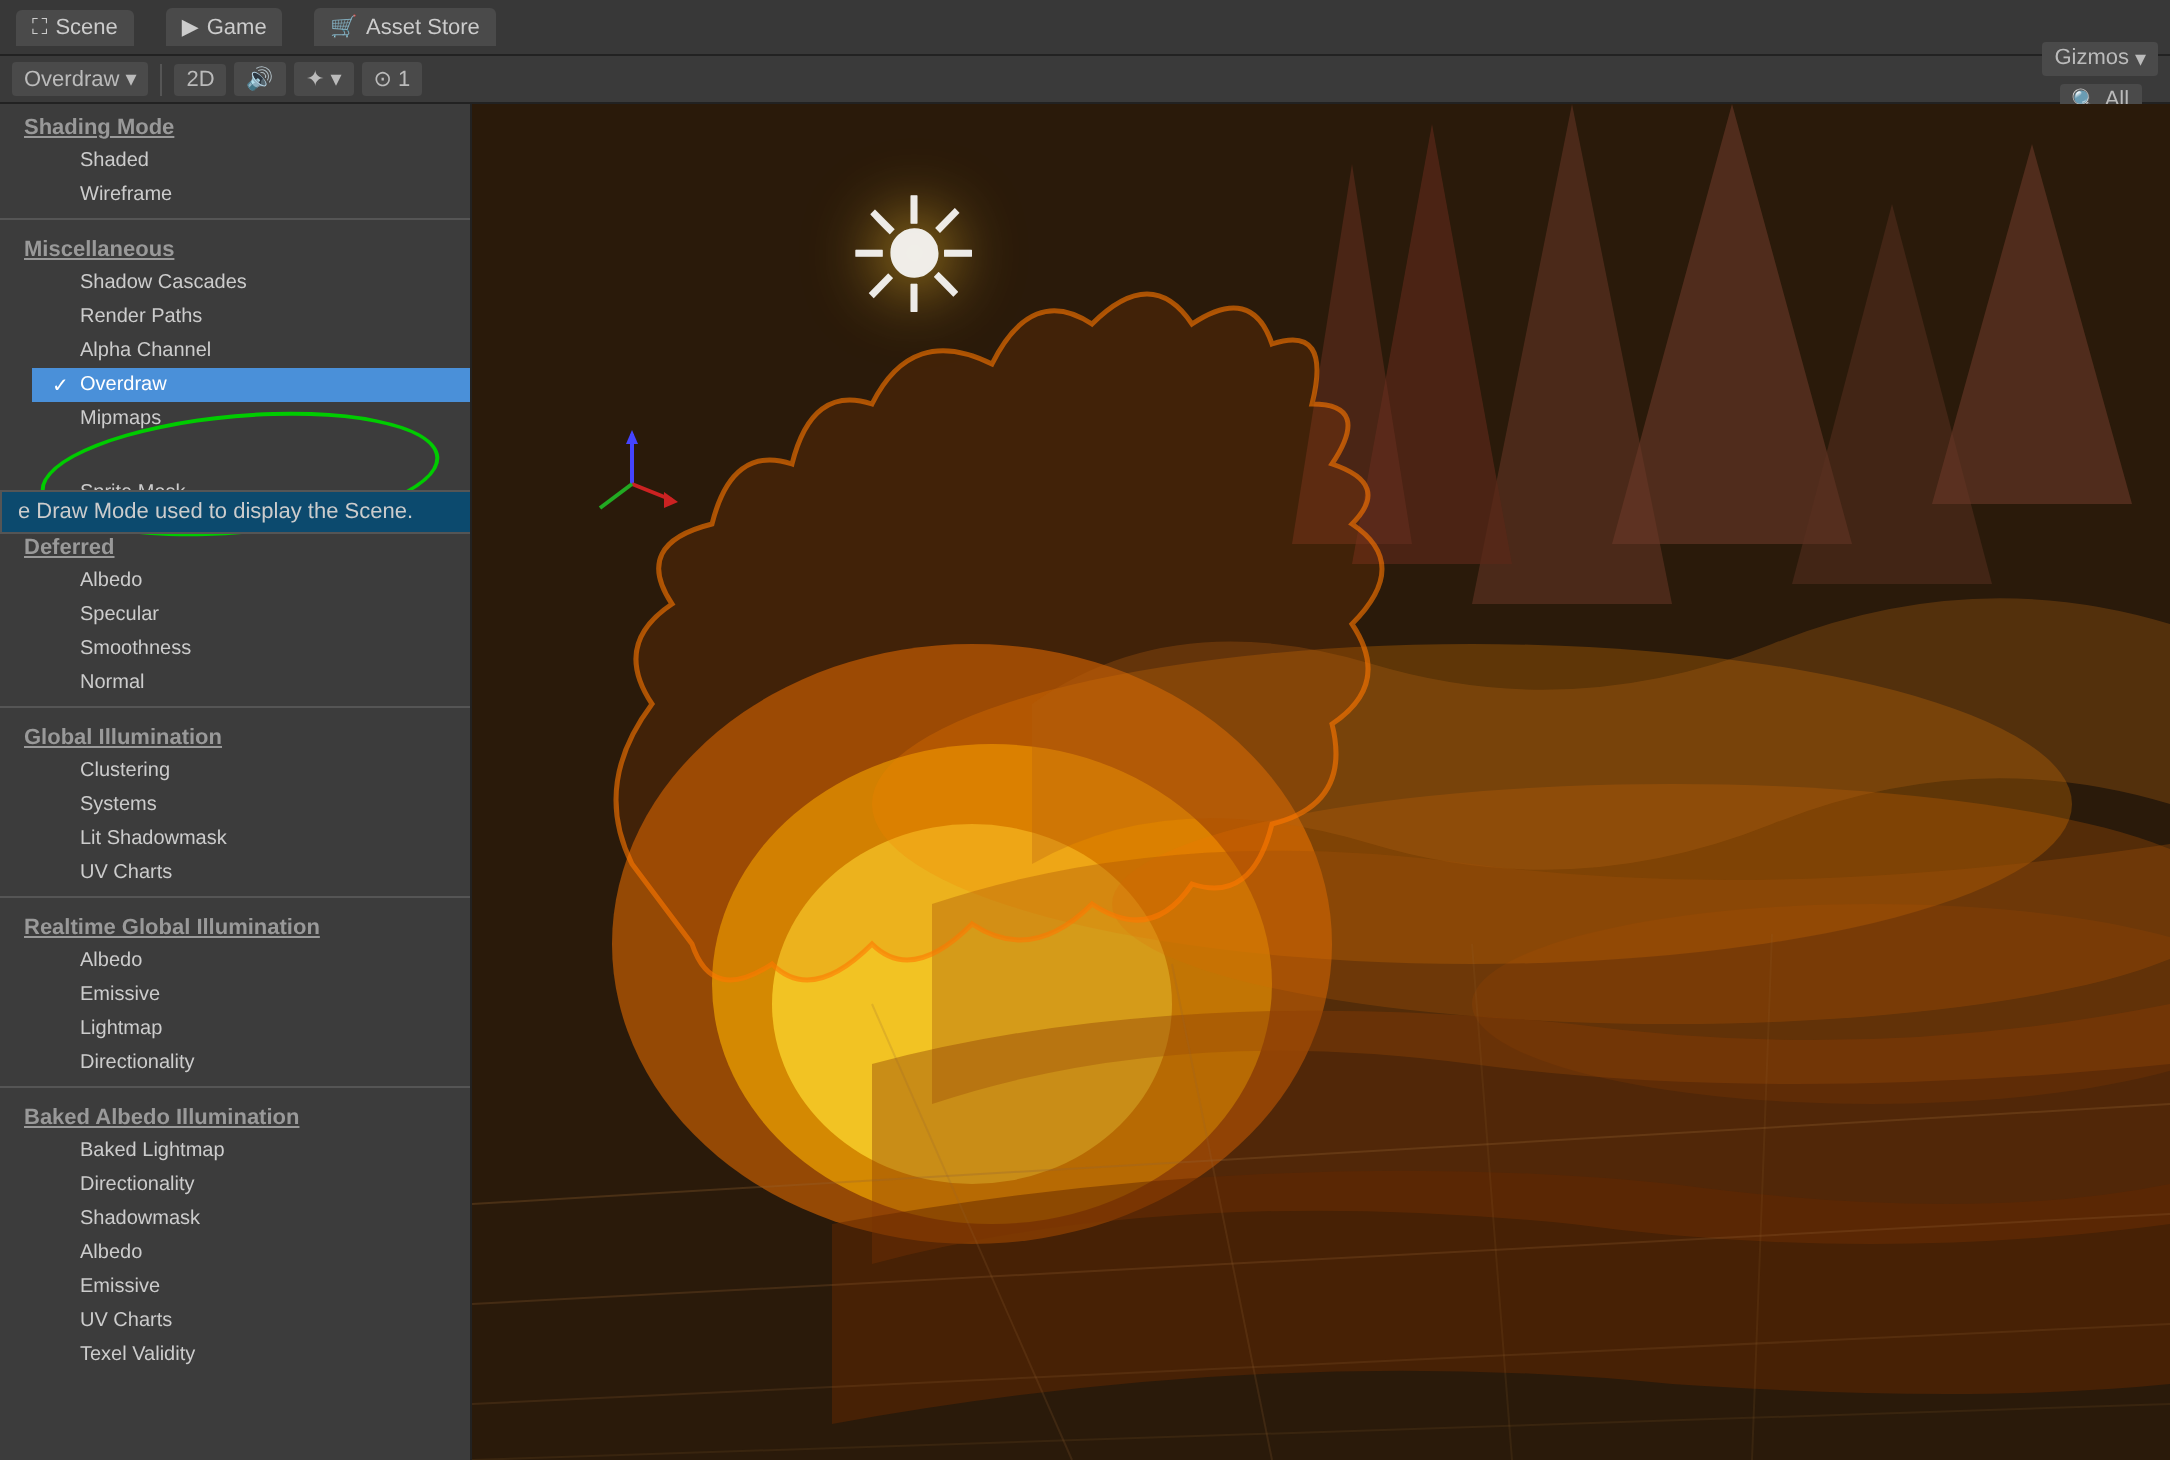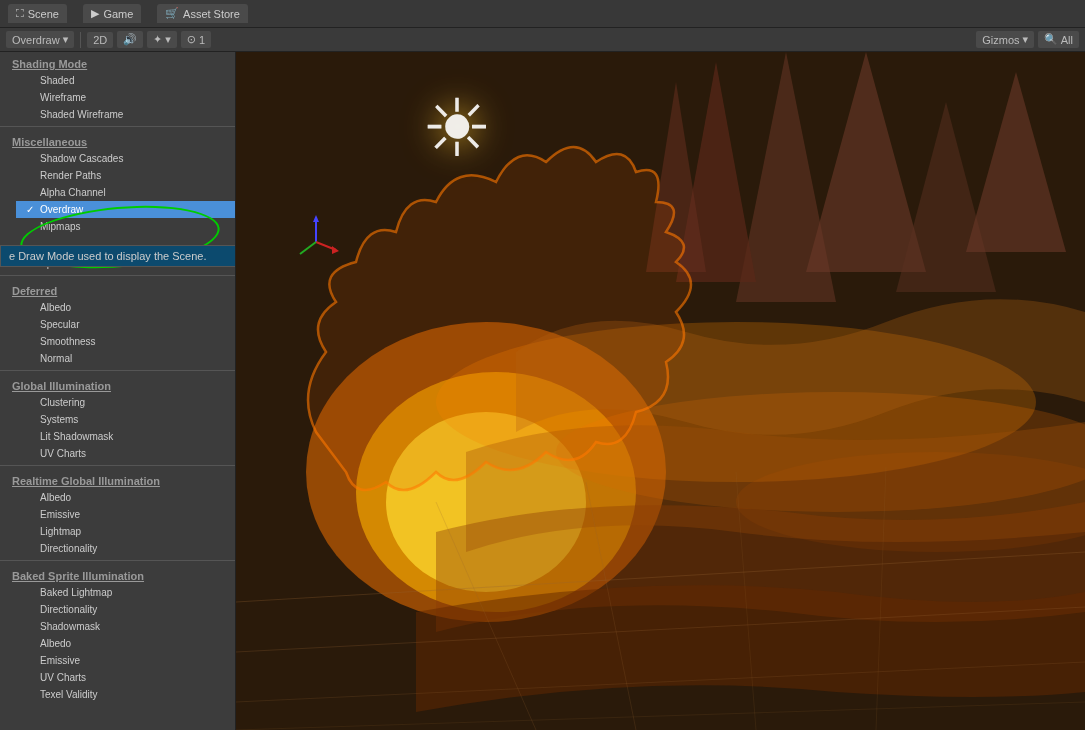--- a/index.html
+++ b/index.html
@@ -63,20 +63,21 @@
       width: 1px;
       height: 16px;
       background: #555;
       margin: 0 2px;
     }
     .toolbar-right {
       margin-left: auto;
       display: flex;
       align-items: center;
       gap: 4px;
+      flex-direction: column;
     }
 
     
     #main {
       display: flex;
       height: calc(730px - 52px);
     }
 
     
     #dropdown-panel {
@@ -244,21 +245,20 @@
 
 <div id="main">
 
   <div id="dropdown-panel">
 
     <div class="circle-highlight"></div>
 
     <div class="menu-section-header">Shading Mode</div>
     <div class="menu-item">Shaded</div>
     <div class="menu-item">Wireframe</div>
-    <div class="menu-item">Shaded Wireframe</div>
 
     <div class="menu-divider"></div>
 
     <div class="menu-section-header">Miscellaneous</div>
     <div class="menu-item">Shadow Cascades</div>
     <div class="menu-item">Render Paths</div>
     <div class="menu-item">Alpha Channel</div>
     <div class="menu-item checked active">Overdraw</div>
     <div class="menu-item">Mipmaps</div>
 
@@ -289,21 +289,21 @@
     <div class="menu-divider"></div>
 
     <div class="menu-section-header">Realtime Global Illumination</div>
     <div class="menu-item">Albedo</div>
     <div class="menu-item">Emissive</div>
     <div class="menu-item">Lightmap</div>
     <div class="menu-item">Directionality</div>
 
     <div class="menu-divider"></div>
 
-    <div class="menu-section-header">Baked Sprite Illumination</div>
+    <div class="menu-section-header">Baked Albedo Illumination</div>
     <div class="menu-item">Baked Lightmap</div>
     <div class="menu-item">Directionality</div>
     <div class="menu-item">Shadowmask</div>
     <div class="menu-item">Albedo</div>
     <div class="menu-item">Emissive</div>
     <div class="menu-item">UV Charts</div>
     <div class="menu-item">Texel Validity</div>
 
   </div>
 

